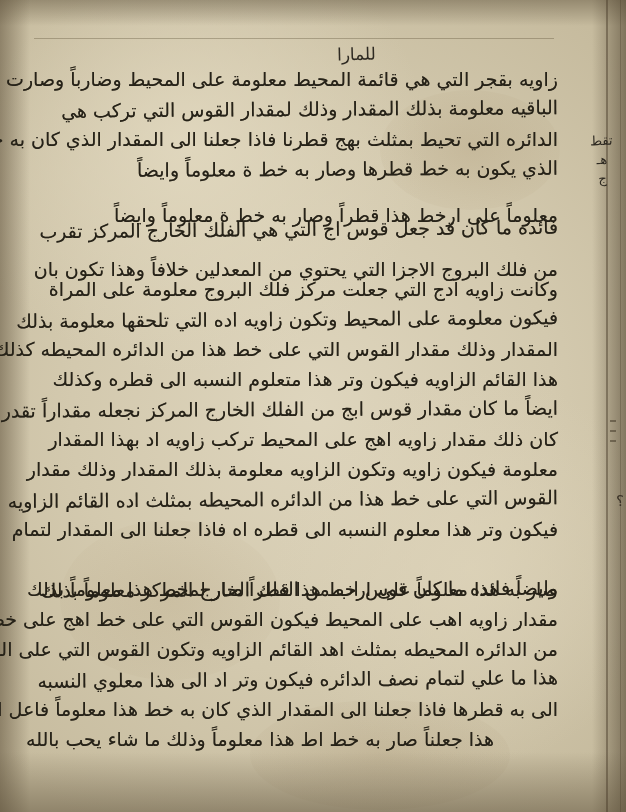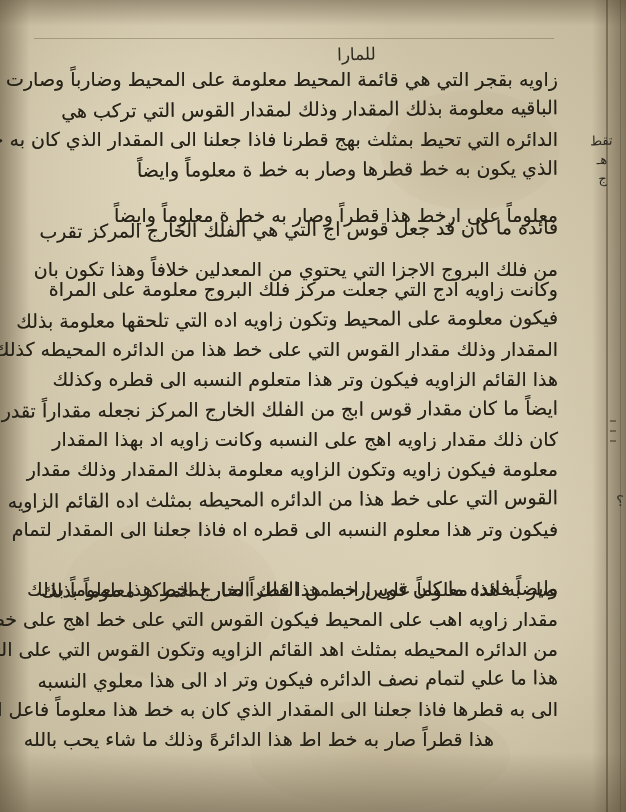--- a/index.html
+++ b/index.html
@@ -165,31 +165,31 @@
     <div class="line" style="top:86px"><span>الدائره التي تحيط بمثلث بهج قطرنا فاذا جعلنا الى المقدار الذي كان به خط</span></div>
     <div class="line" style="top:116px;transform:rotate(-0.3deg)"><span>الذي يكون به خط قطرها وصار به خط ة معلوماً وايضاً</span></div>
     <div class="line" style="top:162px"><span>معلوماً على ارخط هذا قطراً وصار به خط ة معلوماً وايضاً</span></div>
     <div class="line" style="top:176px;transform:rotate(-0.5deg)"><span>فائده ما كان قد جعل قوس اج التي هي الفلك الخارج المركز تقرب</span></div>
     <div class="line" style="top:216px"><span>من فلك البروج الاجزا التي يحتوي من المعدلين خلافاً وهذا تكون بان</span></div>
     <div class="line" style="top:236px"><span>وكانت زاويه ادج التي جعلت مركز فلك البروج معلومة على المراة</span></div>
     <div class="line" style="top:266px;transform:rotate(-0.4deg)"><span>فيكون معلومة على المحيط وتكون زاويه اده التي تلحقها معلومة بذلك</span></div>
     <div class="line" style="top:296px"><span>المقدار وذلك مقدار القوس التي على خط هذا من الدائره المحيطه كذلك</span></div>
     <div class="line" style="top:326px"><span>هذا القائم الزاويه فيكون وتر هذا متعلوم النسبه الى قطره وكذلك</span></div>
     <div class="line" style="top:356px;transform:rotate(-0.3deg)"><span>ايضاً ما كان مقدار قوس ابج من الفلك الخارج المركز نجعله مقداراً تقدر</span></div>
-    <div class="line" style="top:386px"><span>كان ذلك مقدار زاويه اهج على النسبه وكانت زاويه اد بهذا المقدار</span></div>
+    <div class="line" style="top:386px"><span>كان ذلك مقدار زاويه اهج على المحيط تركب زاويه اد بهذا المقدار</span></div>
     <div class="line" style="top:416px"><span>معلومة فيكون زاويه وتكون الزاويه معلومة بذلك المقدار وذلك مقدار</span></div>
     <div class="line" style="top:446px;transform:rotate(-0.4deg)"><span>القوس التي على خط هذا من الدائره المحيطه بمثلث اده القائم الزاويه</span></div>
     <div class="line" style="top:476px"><span>فيكون وتر هذا معلوم النسبه الى قطره اه فاذا جعلنا الى المقدار لتمام</span></div>
     <div class="line" style="top:536px"><span>صار به هذا معلوماً على ارخط هذا قطراً صار لمخط هذا معلوماً بذلك</span></div>
     <div class="line" style="top:536px;transform:rotate(-0.3deg)"><span>وايضاً فائده ما كان قوس اب من الفلك الخارج المركز معلوماً بذلك</span></div>
     <div class="line" style="top:566px"><span>مقدار زاويه اهب على المحيط فيكون القوس التي على خط اهج على خط</span></div>
     <div class="line" style="top:596px"><span>من الدائره المحيطه بمثلث اهد القائم الزاويه وتكون القوس التي على النسبه</span></div>
     <div class="line" style="top:626px;transform:rotate(-0.4deg)"><span>هذا ما علي لتمام نصف الدائره فيكون وتر اد الى هذا معلوي النسبه</span></div>
     <div class="line" style="top:656px"><span>الى به قطرها فاذا جعلنا الى المقدار الذي كان به خط هذا معلوماً فاعل ارخط</span></div>
-    <div class="line" style="top:686px;width:400px;right:64px;text-align-last:center"><span>هذا قطراً صار به خط اط هذا الدائرهً وذلك ما شاء يحب بالله</span></div>
+    <div class="line" style="top:686px;width:400px;right:64px;text-align-last:center"><span>هذا جعلناً صار به خط اط هذا معلوماً وذلك ما شاء يحب بالله</span></div>
   </div>
 
   <div class="margin-note">
     <div>تقط</div>
     <div>هـ</div>
     <div>ج</div>
   </div>
 
   <div class="tick t1"></div>
   <div class="tick t2"></div>

